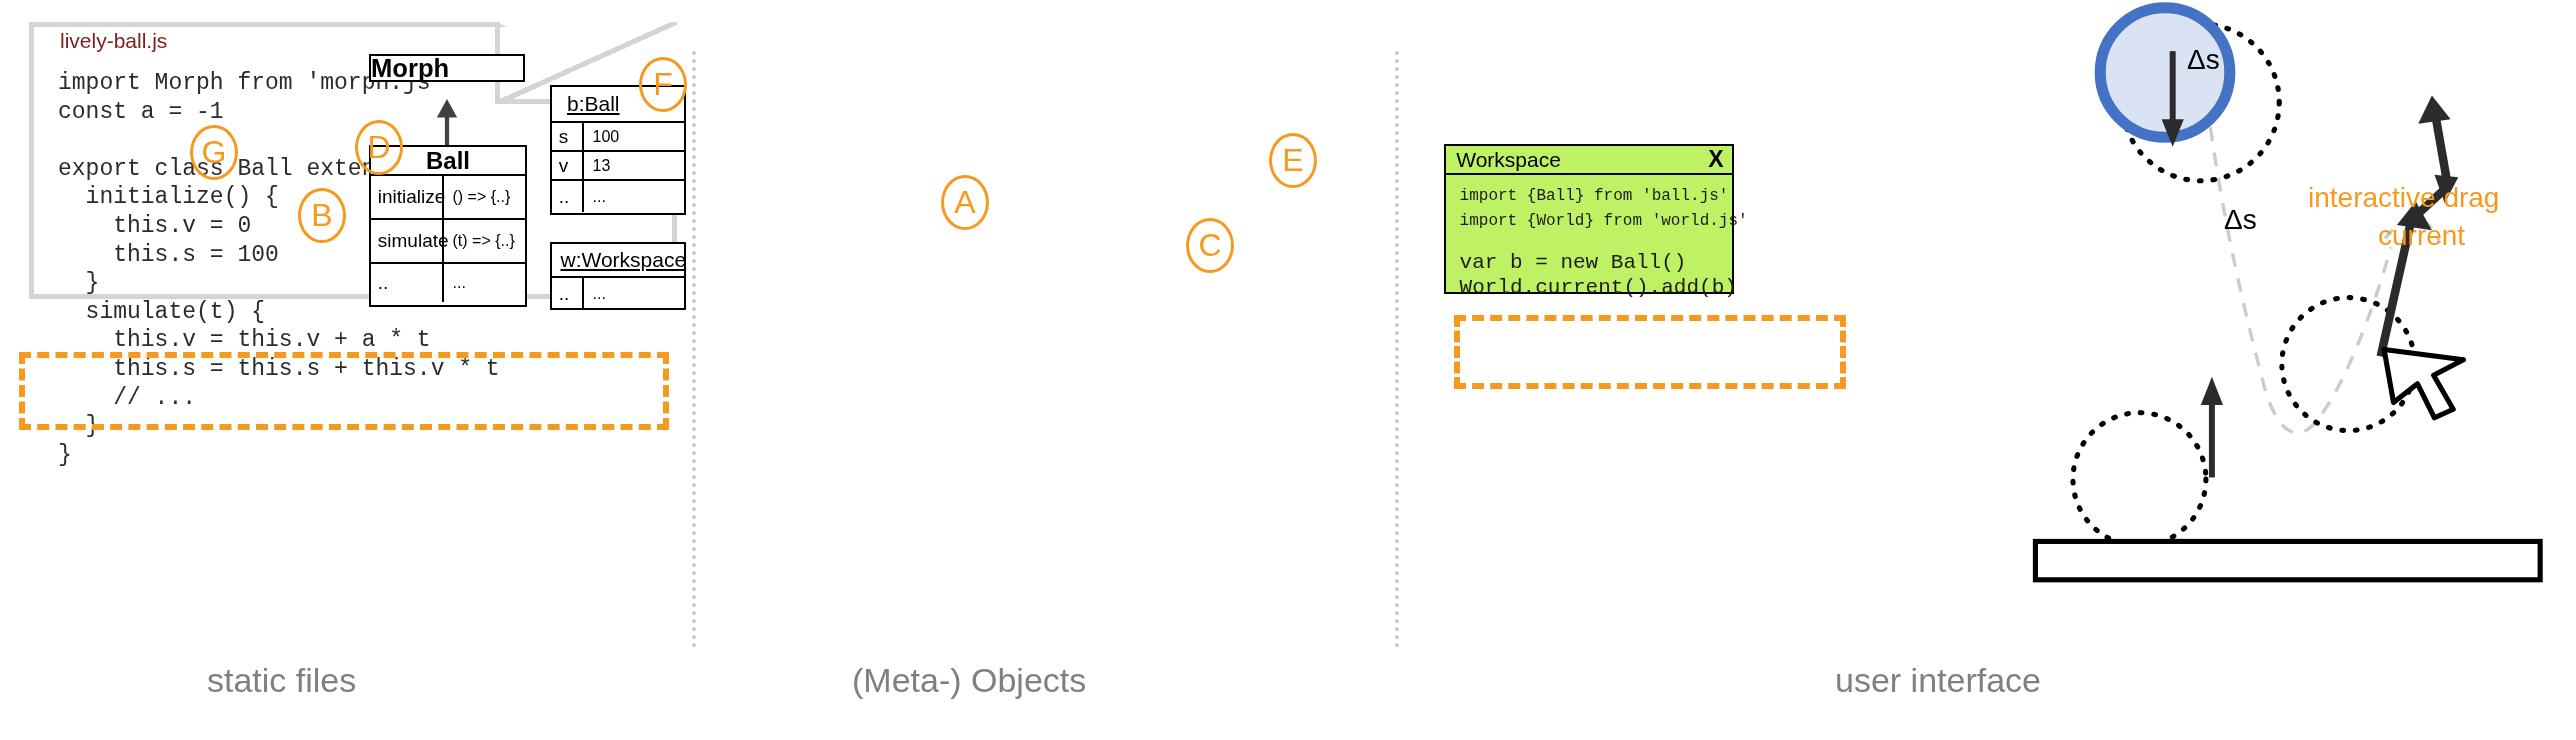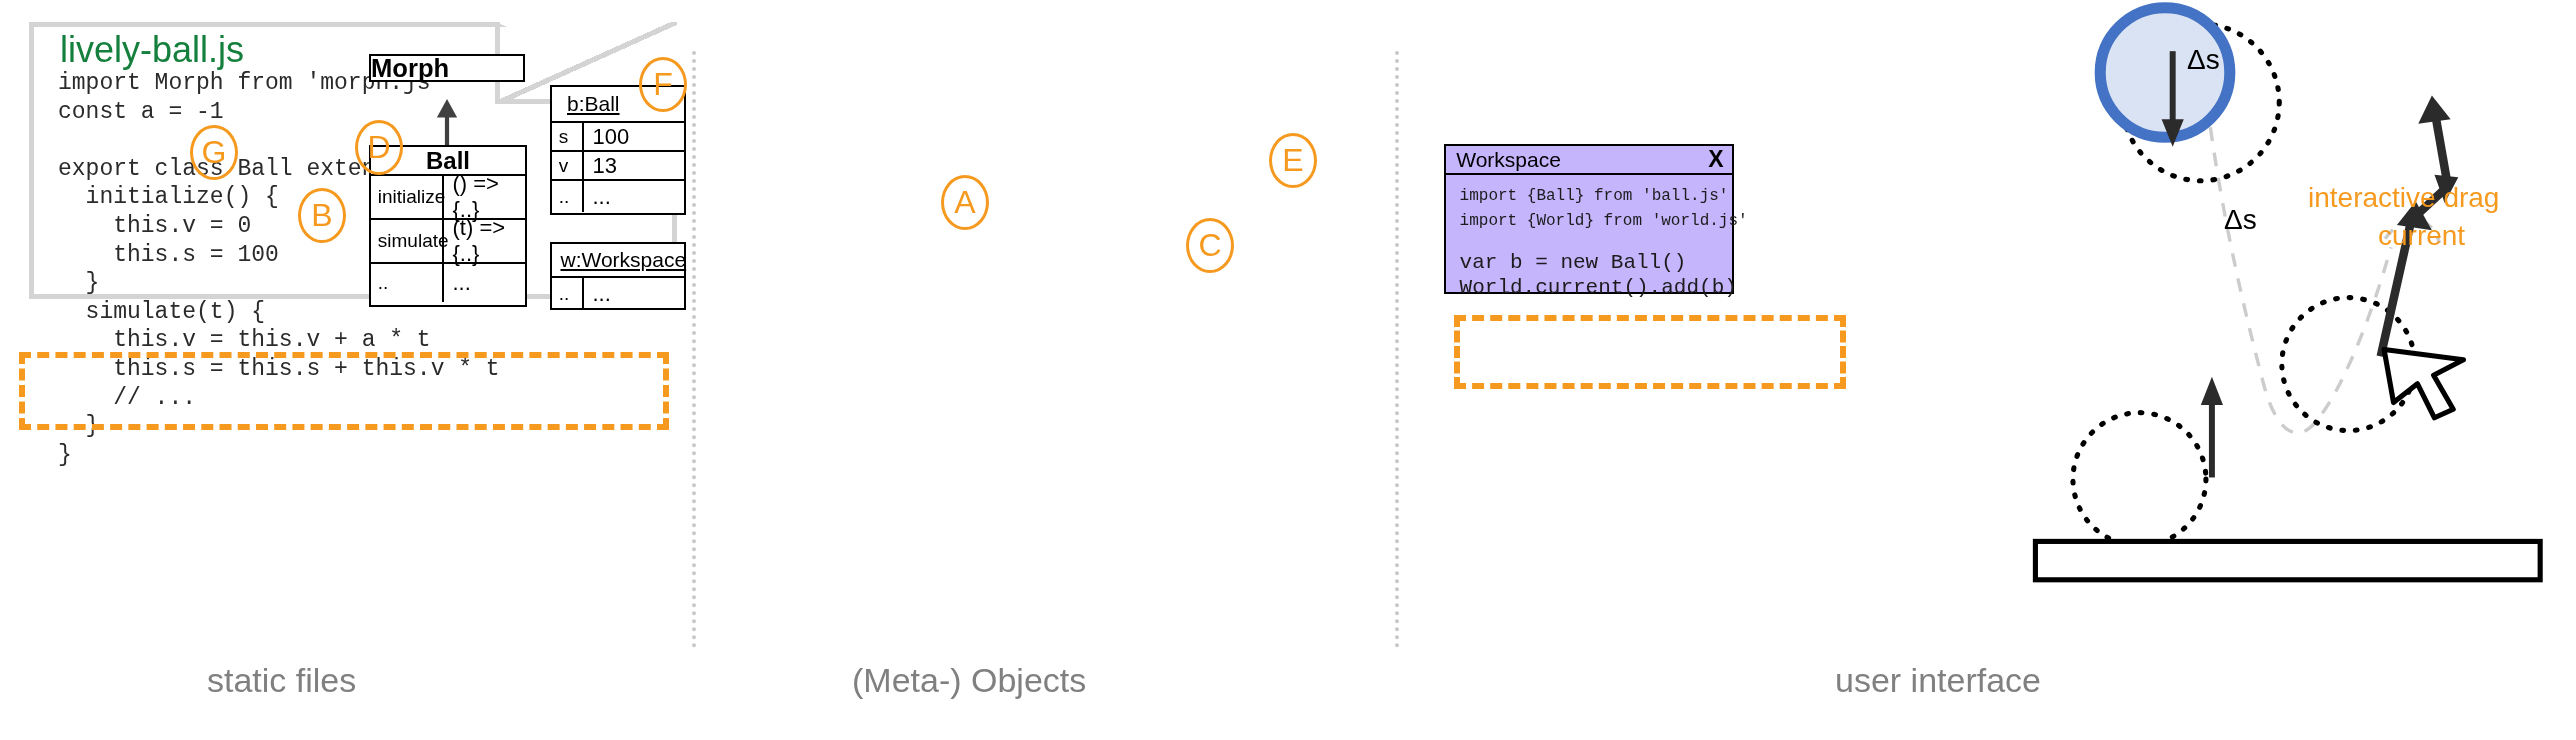--- a/index.html
+++ b/index.html
@@ -95,22 +95,22 @@
     position: absolute;
     left: 466px; top: 77px;
     width: 182px; height: 5.1px;
     background: #d4d4d4;
   }
 
   #file-title {
     position: absolute;
     left: 31px;
     top: 6.8px;
-    font-size: 36px;
-    color: #15803d;
+    font-size: 21px;
+    color: #7f1d1d;
     white-space: nowrap;
   }
   #file-code {
     position: absolute;
     left: 29px;
     top: 47px;
     font-size: 23px;
     line-height: 28.6px;
     color: #2b2b2b;
     white-space: pre;
@@ -173,21 +173,21 @@
   }
   .uml-row { display: flex; box-sizing: border-box; }
   .uml-row .c1 {
     width: 73px; border-right: 2.6px solid #000; box-sizing: border-box;
     display: flex; align-items: center; padding-left: 6.8px;
     font-size: 19px;
   }
   .uml-row .c2 {
     flex: 1; box-sizing: border-box;
     display: flex; align-items: center; padding-left: 8.5px;
-    font-size: 22px;
+    font-size: 16px;
   }
   #ball-box .uml-row { height: 44px; border-bottom: 2.6px solid #000; }
   #ball-box .uml-row:last-child { height: 38px; border-bottom: none; }
 
   #bball-box { left: 550px; top: 85px; width: 136px; height: 130px; }
   #bball-box .inst-header {
     height: 36px; border-bottom: 2.6px solid #000;
     display: flex; align-items: center; padding-left: 15px;
     font-size: 21px; box-sizing: border-box;
   }
@@ -205,21 +205,21 @@
   #wspace-box .inst-header span { text-decoration: underline; }
   #wspace-box .uml-row { height: 32px; border-bottom: none; }
   #wspace-box .uml-row .c1 { width: 32px; }
 
   
   #workspace-window {
     position: absolute;
     left: 1444px; top: 144px; width: 290px; height: 150px;
     border: 2.6px solid #000;
     box-sizing: border-box;
-    background: #c4b5fd;
+    background: #bef264;
   }
   #ws-titlebar {
     height: 29px;
     border-bottom: 2.6px solid #000;
     display: flex; align-items: center; justify-content: space-between;
     padding: 0 8.5px 0 10.2px;
     box-sizing: border-box;
   }
   #ws-title { font-size: 21px; color: #000; }
   #ws-close { font-size: 23px; font-weight: bold; color: #000; }

